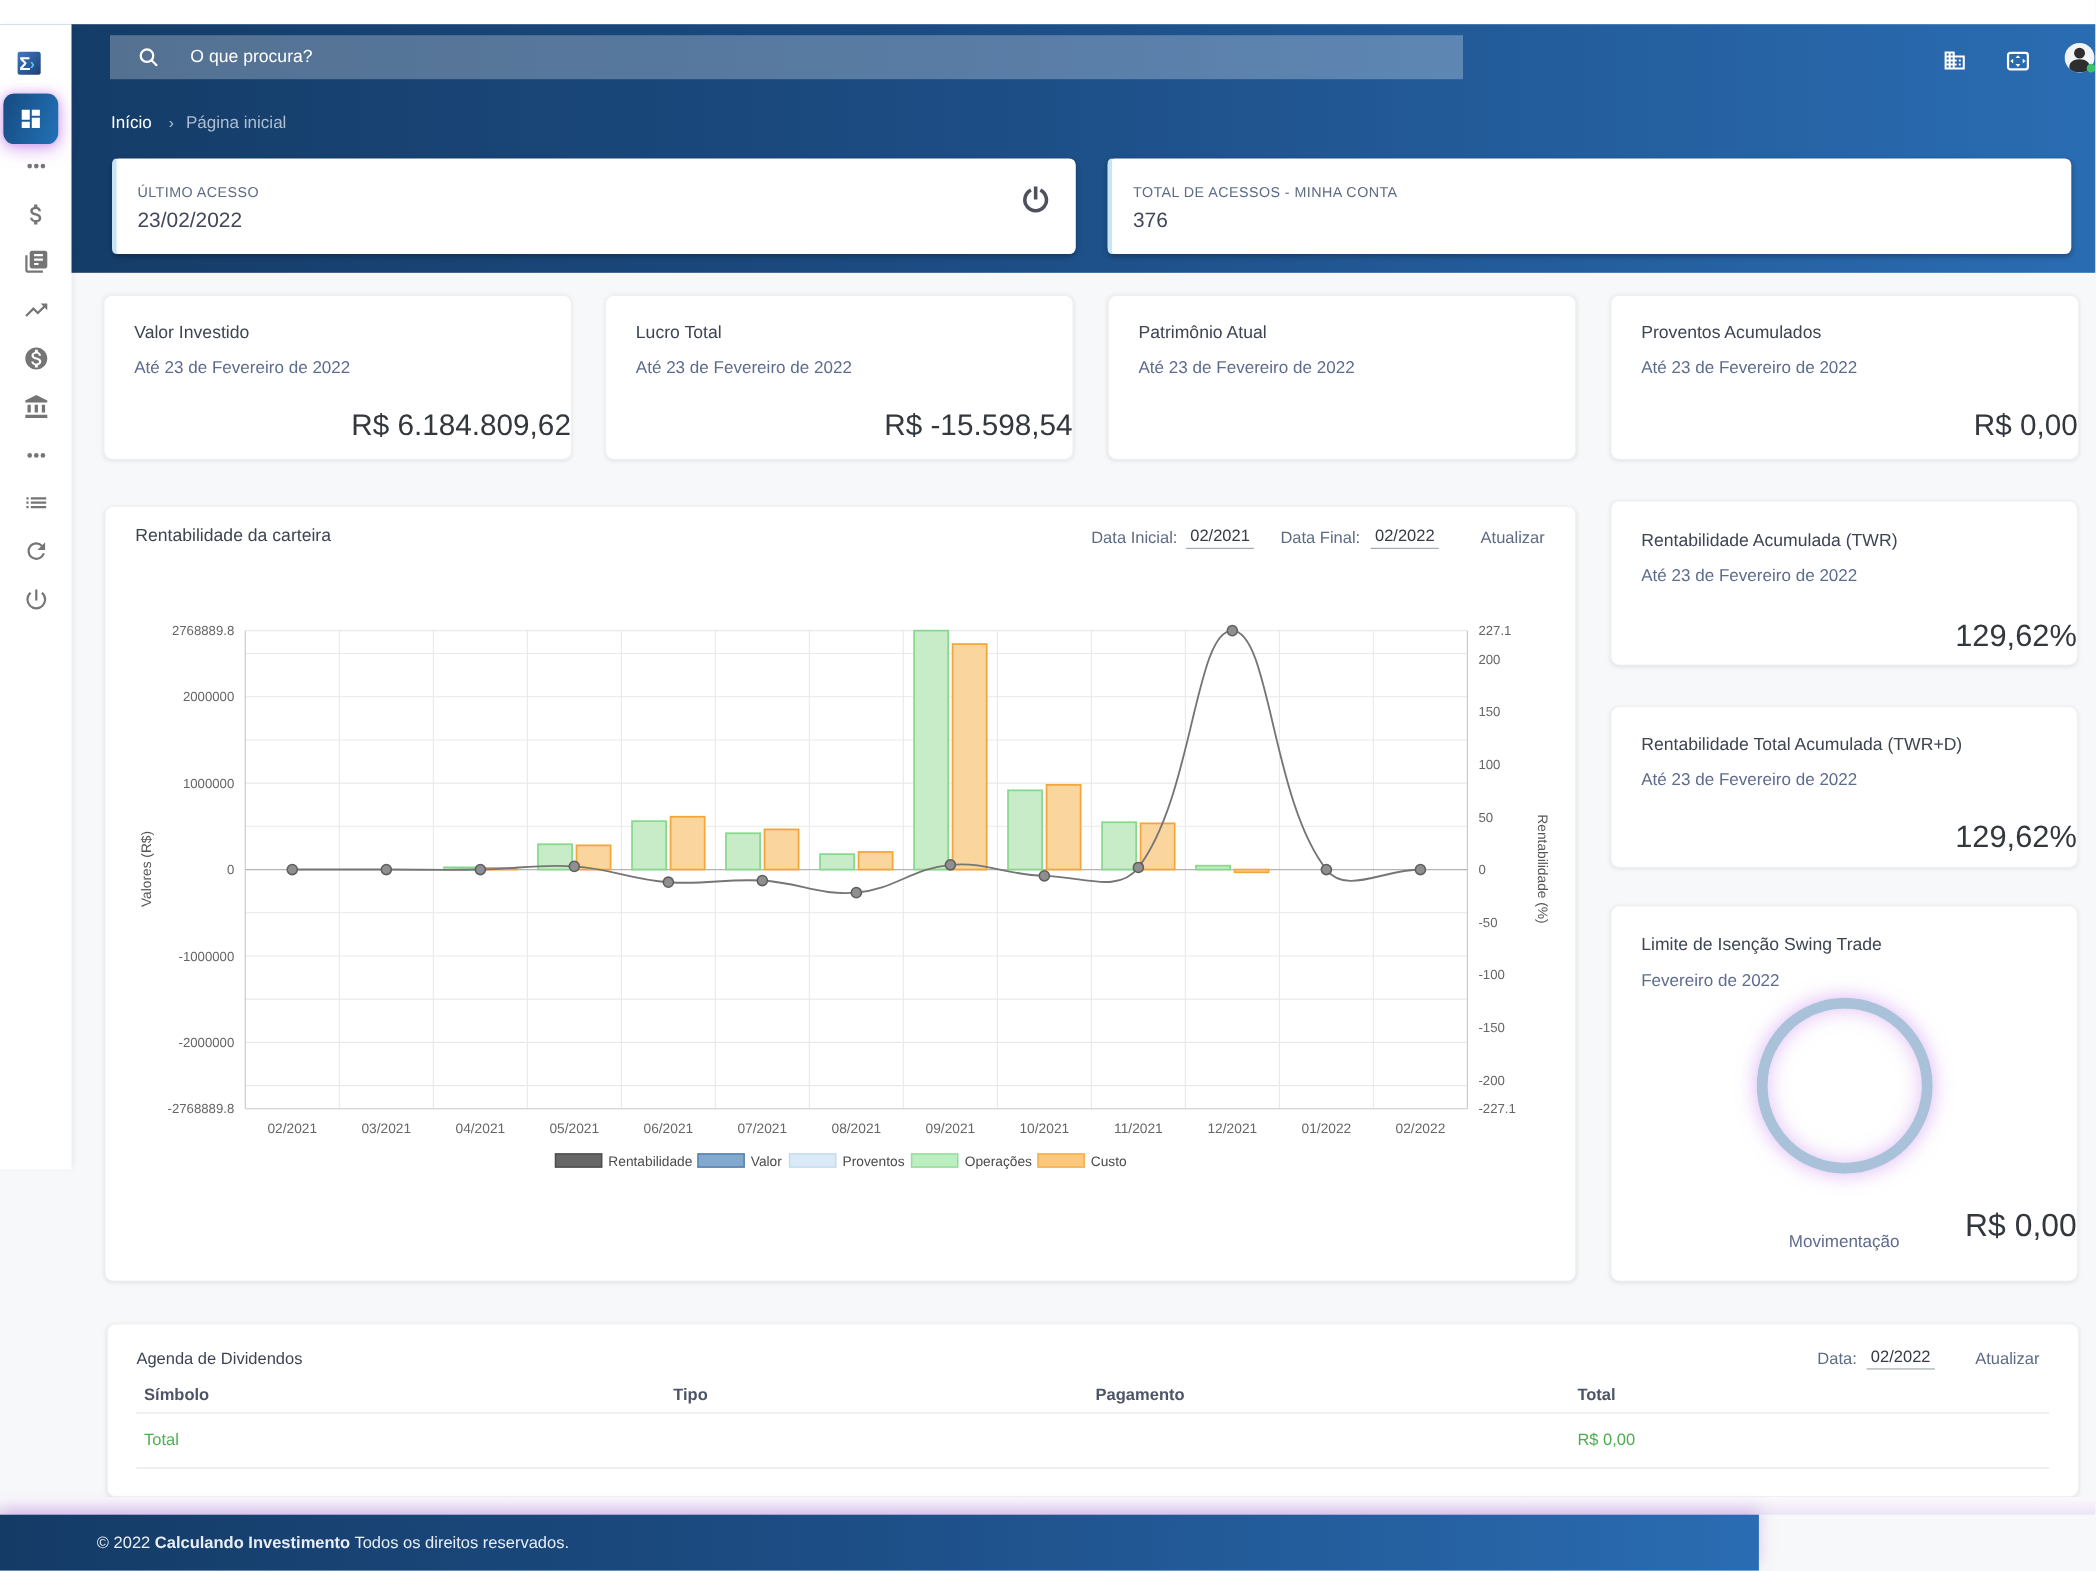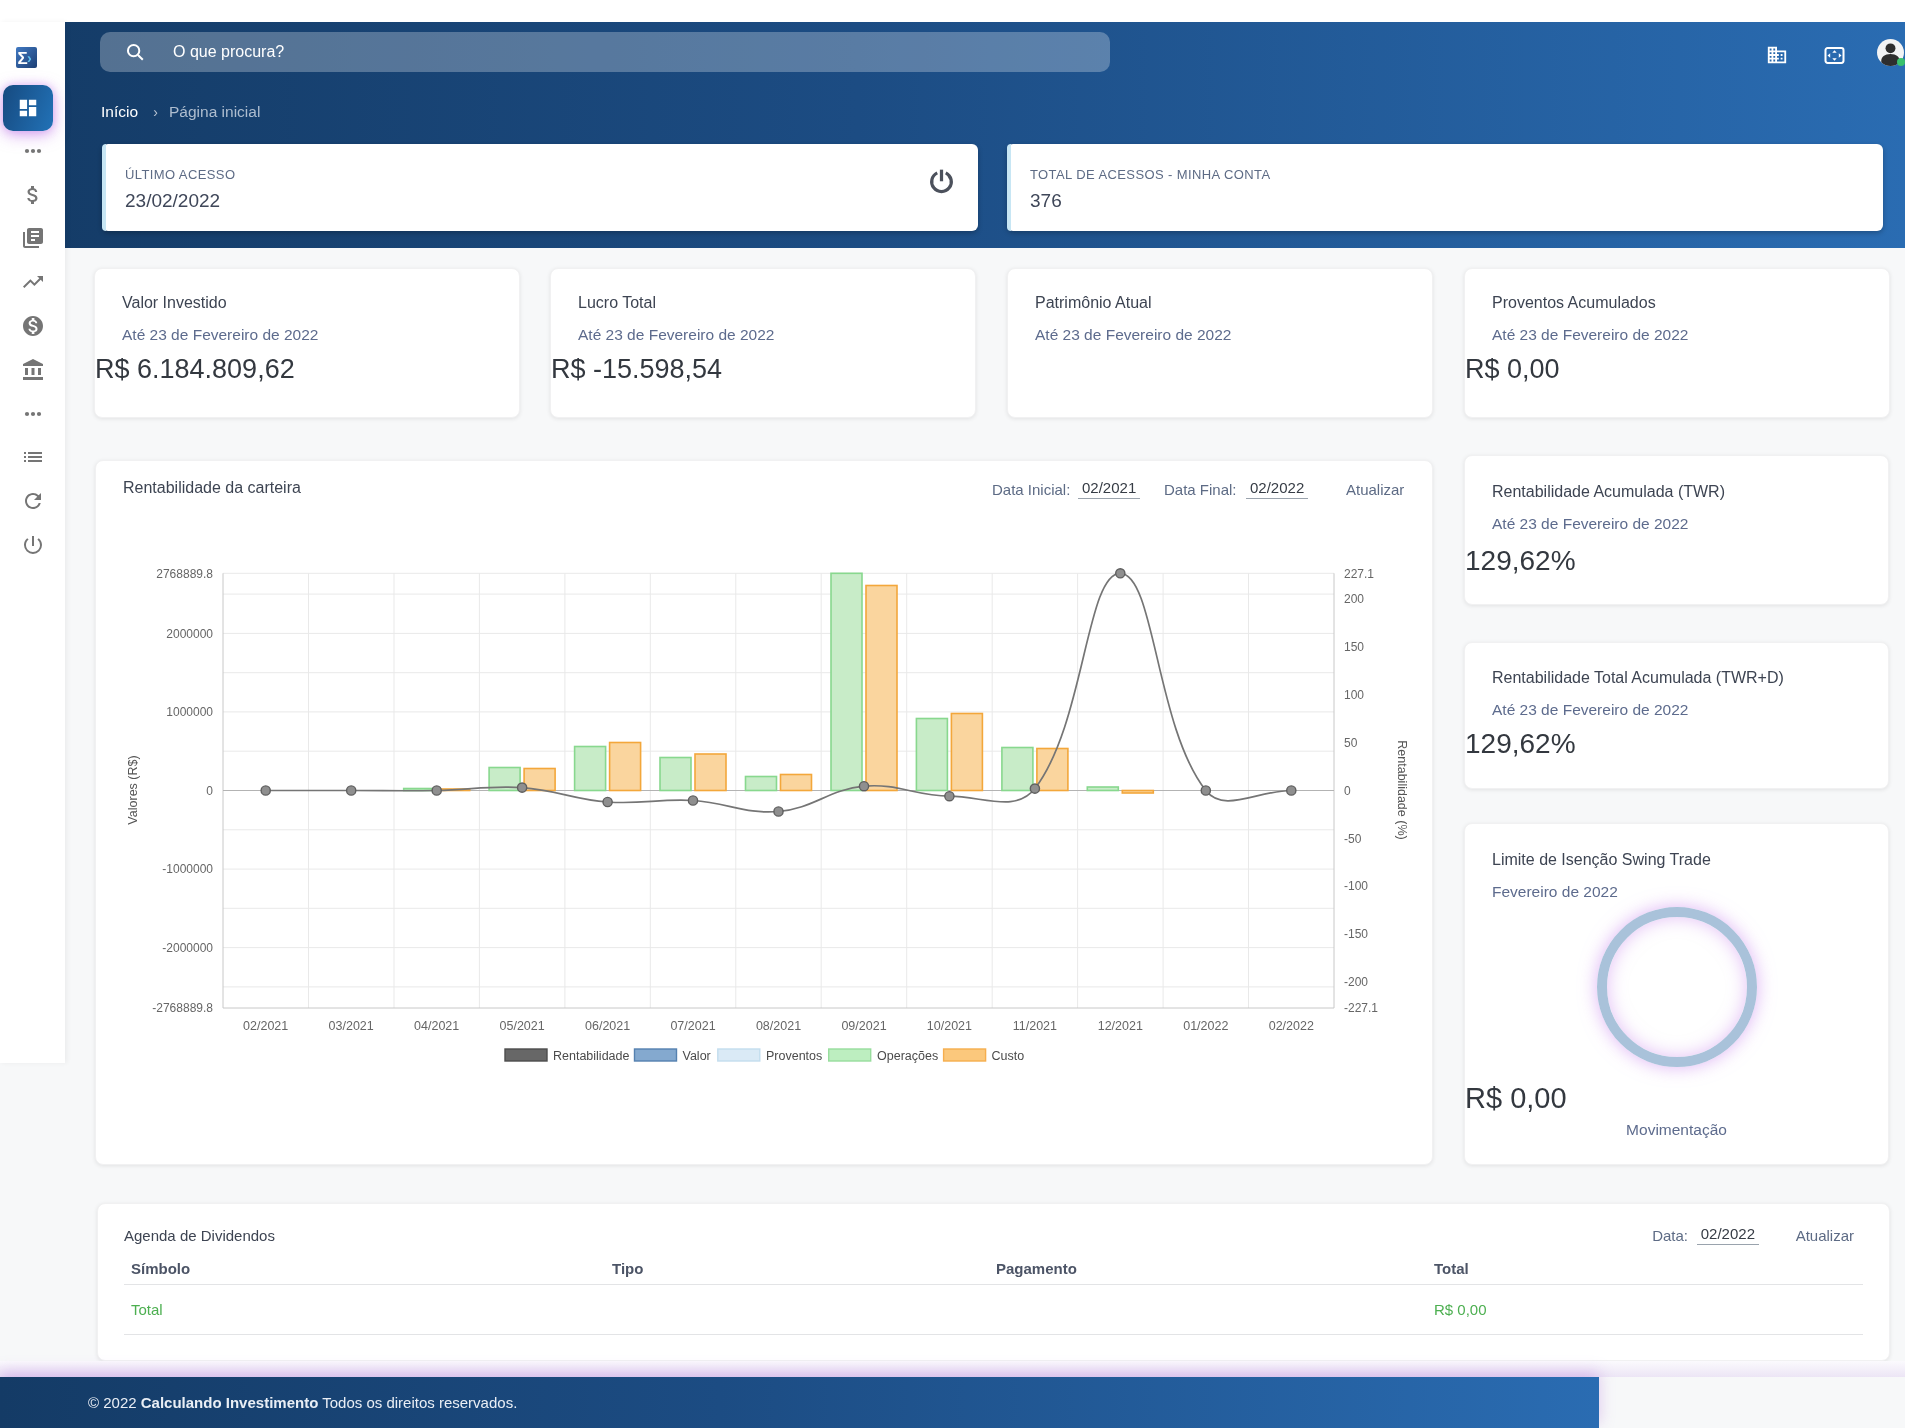--- a/index.html
+++ b/index.html
@@ -4,42 +4,42 @@
 <title>Dashboard</title>
 <style>
 * { margin:0; padding:0; box-sizing:border-box; }
 html,body { width:1905px; height:1428px; overflow:hidden; }
 body { font-family:"Liberation Sans", sans-serif; background:#f7f8f9; position:relative; }
 .abs { position:absolute; }
 
 #topstrip { left:0; top:0; width:1905px; height:22px; background:#fff; }
 
 #header { left:0; top:22px; width:1905px; height:226px; background:linear-gradient(90deg,#143b66 0%,#1c4c83 45%,#2a6cb2 100%); }
-#search { left:100px; top:10px; width:1010px; height:40px; border-radius:10px; background:rgba(255,255,255,0.27); color:#fff; }
+#search { left:100px; top:10px; width:1230px; height:40px; border-radius:0; background:rgba(255,255,255,0.27); color:#fff; }
 #search .ph { position:absolute; left:73px; top:11px; font-size:16px; color:#fff; }
 #hdricons svg { display:block; }
 .breadcrumb { left:101px; top:81px; font-size:15.5px; color:#fff; font-weight:400; }
 .breadcrumb .sep { color:#b9c4d2; font-weight:400; padding:0 11px; font-size:14px; }
 .breadcrumb .sub { color:#aebdcf; font-weight:400; }
 .hcard { top:122px; height:87px; background:#fff; border-radius:6px; box-shadow:0 2px 5px rgba(0,0,0,0.25); }
 .hcard .accent { position:absolute; left:0; top:0; bottom:0; width:4px; background:#c7e6f4; border-radius:6px 0 0 6px; }
 .hcard .lab { position:absolute; left:23px; top:23px; font-size:13px; letter-spacing:0.4px; color:#5d6b85; }
 .hcard .val { position:absolute; left:23px; top:46px; font-size:19px; color:#3f4759; }
 
 #sidebar { left:0; top:22px; width:65px; height:1041px; background:#fff; box-shadow:2px 0 5px rgba(0,0,0,0.05); }
 #logo { position:absolute; left:16px; top:25px; width:21px; height:21px; border-radius:2px; background:linear-gradient(135deg,#4179c2 0%,#1c3f74 100%); }
 #activebtn { position:absolute; left:3px; top:63px; width:50px; height:46px; border-radius:10px;
   background:linear-gradient(110deg,#164a80 0%,#2272b7 100%);
   box-shadow:0 4px 16px rgba(186,104,230,0.55), 0 0 8px rgba(186,104,230,0.35); }
 .sicon { position:absolute; left:0; width:65px; display:flex; justify-content:center; color:#757575; }
 
 .card { position:absolute; background:#fff; border-radius:8px; box-shadow:0 1px 4px rgba(0,0,0,0.09); border:1px solid #f1f1f2; }
 .card .t1 { position:absolute; left:27px; font-size:16px; color:#3d4452; }
 .card .t2 { position:absolute; left:27px; font-size:15.5px; color:#5d6b8d; }
-.card .big { position:absolute; left:0; width:100%; text-align:left; font-size:27px; color:#33383f; }
+.card .big { position:absolute; left:0; width:100%; text-align:right; font-size:27px; color:#33383f;margin-top:17px; }
 
 .ctl { position:absolute; font-size:15px; color:#5d6b85; }
 .ctlv { position:absolute; font-size:15px; color:#363c45; border-bottom:1px solid #9aa3ad; padding:0 4px 2px 4px; }
 
 .thead { position:absolute; font-size:15px; font-weight:700; color:#4c5466; }
 .tgreen { position:absolute; font-size:15px; color:#4caf50; }
 .hline { position:absolute; height:1px; background:#e3e4e6; }
 
 #footer { left:0; top:1377px; width:1599px; height:51px; background:linear-gradient(90deg,#143b66 0%,#1c4c83 45%,#2a6cb2 100%); box-shadow:0 -5px 14px rgba(186,134,222,0.45);padding-left:24px; }
 #footer .txt { position:absolute; left:88px; top:17px; font-size:15px; color:#e9eef5; }

